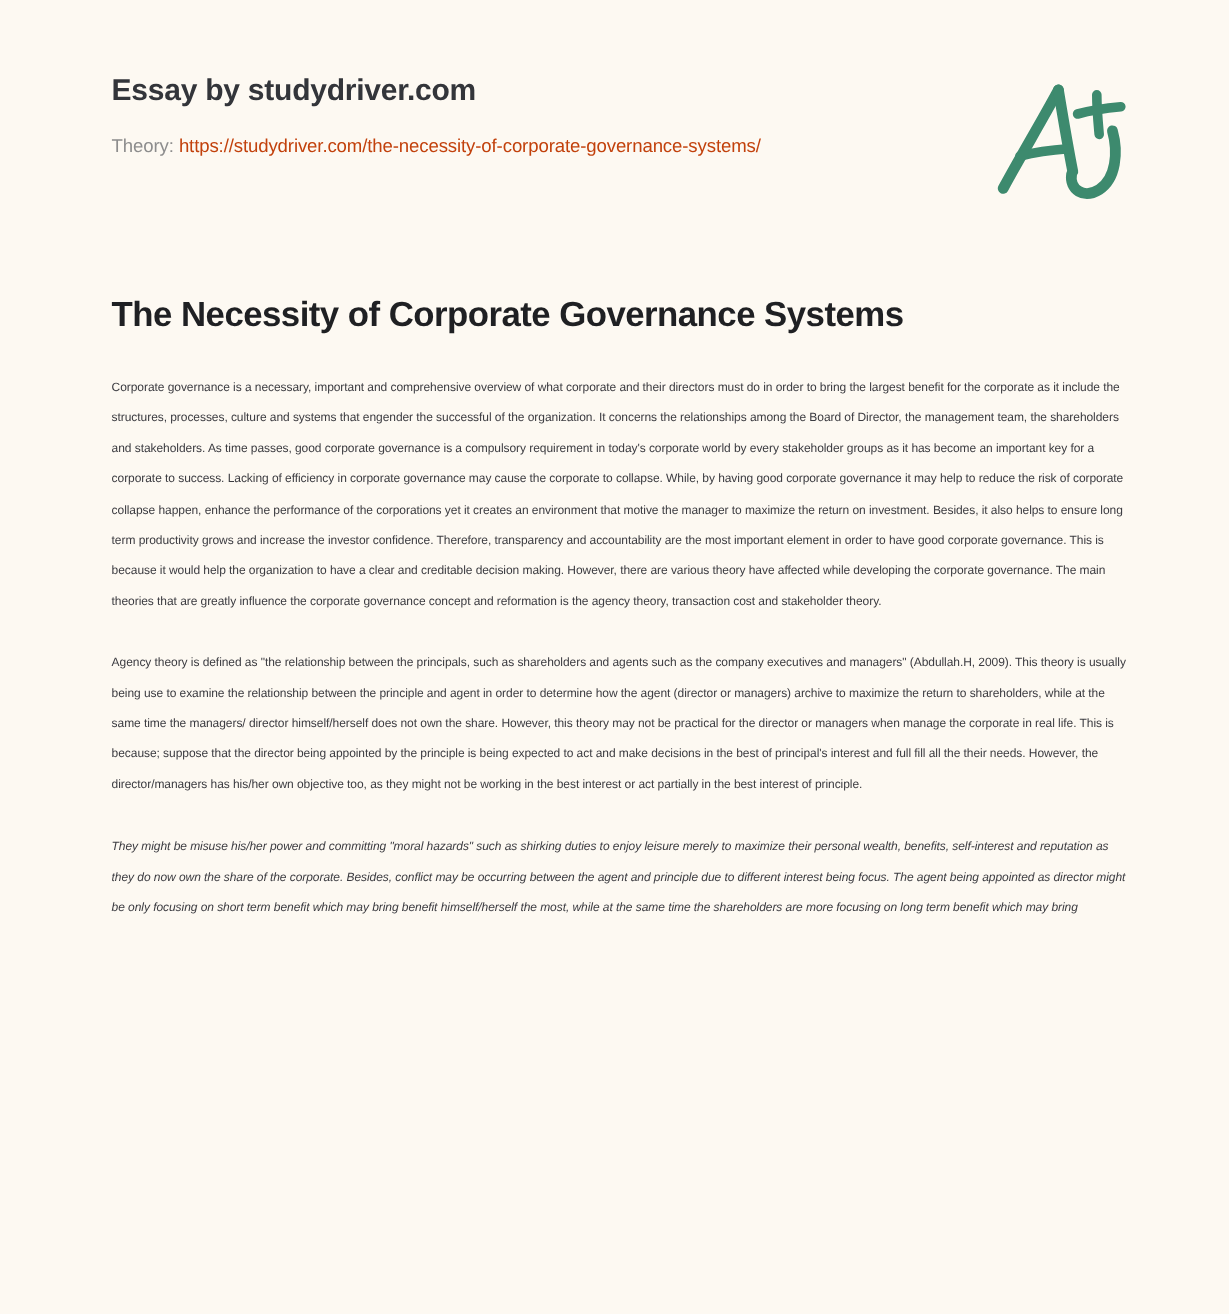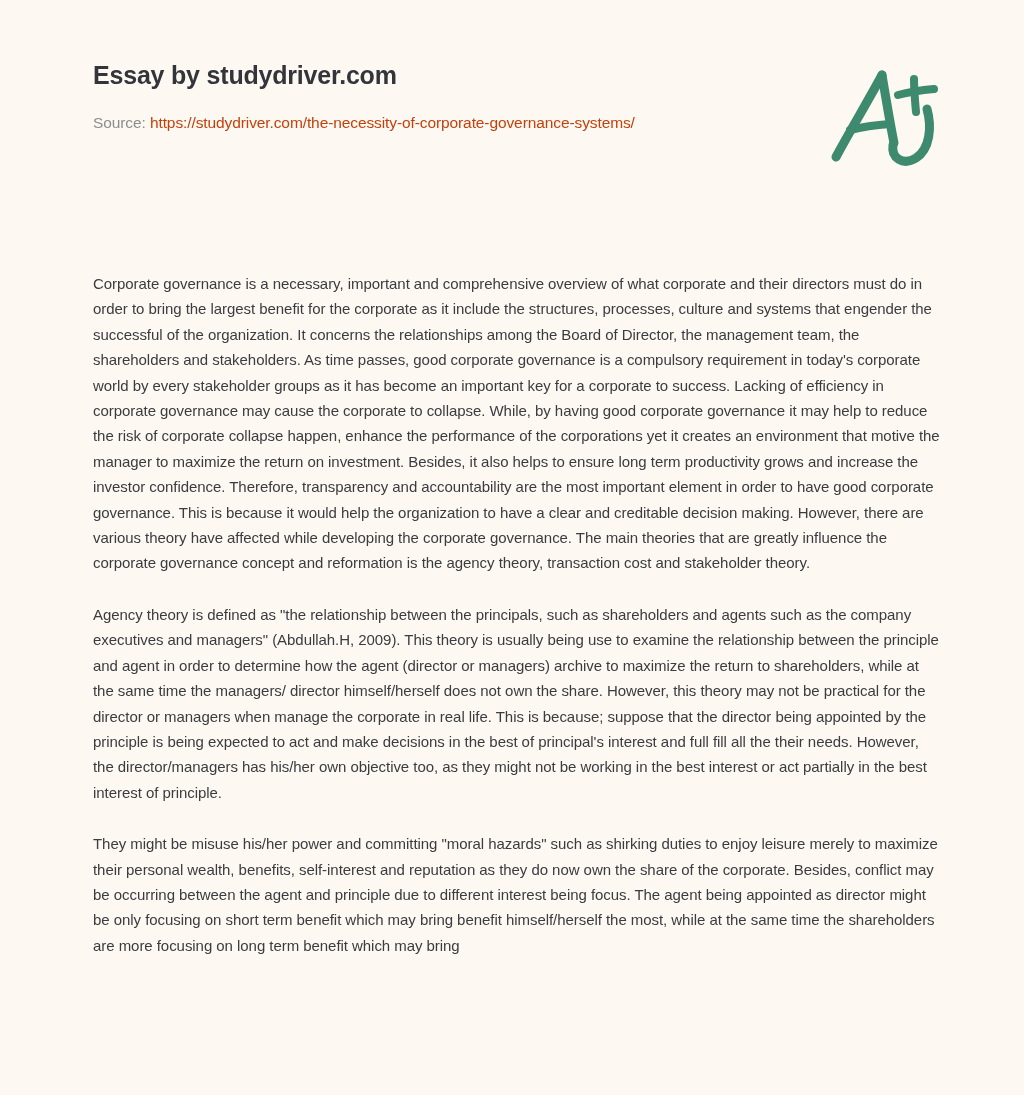--- a/index.html
+++ b/index.html
@@ -93,41 +93,42 @@
     color: #1f2023;
     white-space: nowrap;
   }
 
   .article-body {
     margin-top: 28px;
   }
 
   .article-body p {
     margin: 0 0 26px 0;
-    font-size: 15px;
+    font-size: 10px;
     line-height: 25.4px;
     color: #3b3b40;
     letter-spacing: -0.05px;
     text-align: left;
     font-stretch: semi-condensed;
   }
 
   .article-body p:last-child {
     margin-bottom: 0;
+    font-style: italic;
   }
 </style>
 </head>
 <body>
 
 <div class="page">
 
   <div class="header">
     <div class="brand-line">Essay by studydriver.com</div>
     <div class="source-line">
-      <span class="source-label">Source:</span>
+      <span class="source-label">Theory:</span>
       <a class="source-url" href="#">https://studydriver.com/the-necessity-of-corporate-governance-systems/</a>
     </div>
   </div>
 
   <div class="logo">
     <svg viewBox="0 0 125 115" xmlns="http://www.w3.org/2000/svg">
       <g fill="none" stroke="#3d8a6e" stroke-linecap="round" stroke-linejoin="round">
 
         <path d="M12 100 C 26 74, 44 44, 58 18" stroke-width="9"></path>
 
@@ -138,20 +139,21 @@
         <path d="M103 52 C 108 70, 106 92, 92 101 C 79 109, 67 101, 69 88" stroke-width="9"></path>
 
         <path d="M90 22 C 90 34, 91 44, 92 55" stroke-width="8"></path>
 
         <path d="M74 38 C 85 35, 99 33, 110 32" stroke-width="8"></path>
       </g>
     </svg>
   </div>
 
   <div class="article">
+    <h1 class="article-title">The Necessity of Corporate Governance Systems</h1>
 
     <div class="article-body">
       <p>Corporate governance is a necessary, important and comprehensive overview of what corporate and their directors must do in order to bring the largest benefit for the corporate as it include the structures, processes, culture and systems that engender the successful of the organization. It concerns the relationships among the Board of Director, the management team, the shareholders and stakeholders. As time passes, good corporate governance is a compulsory requirement in today's corporate world by every stakeholder groups as it has become an important key for a corporate to success. Lacking of efficiency in corporate governance may cause the corporate to collapse. While, by having good corporate governance it may help to reduce the risk of corporate collapse happen, enhance the performance of the corporations yet it creates an environment that motive the manager to maximize the return on investment. Besides, it also helps to ensure long term productivity grows and increase the investor confidence. Therefore, transparency and accountability are the most important element in order to have good corporate governance. This is because it would help the organization to have a clear and creditable decision making. However, there are various theory have affected while developing the corporate governance. The main theories that are greatly influence the corporate governance concept and reformation is the agency theory, transaction cost and stakeholder theory.</p>
       <p>Agency theory is defined as "the relationship between the principals, such as shareholders and agents such as the company executives and managers" (Abdullah.H, 2009). This theory is usually being use to examine the relationship between the principle and agent in order to determine how the agent (director or managers) archive to maximize the return to shareholders, while at the same time the managers/ director himself/herself does not own the share. However, this theory may not be practical for the director or managers when manage the corporate in real life. This is because; suppose that the director being appointed by the principle is being expected to act and make decisions in the best of principal's interest and full fill all the their needs. However, the director/managers has his/her own objective too, as they might not be working in the best interest or act partially in the best interest of principle.</p>
       <p>They might be misuse his/her power and committing "moral hazards" such as shirking duties to enjoy leisure merely to maximize their personal wealth, benefits, self-interest and reputation as they do now own the share of the corporate. Besides, conflict may be occurring between the agent and principle due to different interest being focus. The agent being appointed as director might be only focusing on short term benefit which may bring benefit himself/herself the most, while at the same time the shareholders are more focusing on long term benefit which may bring</p>
     </div>
   </div>
 
 </div>
 

